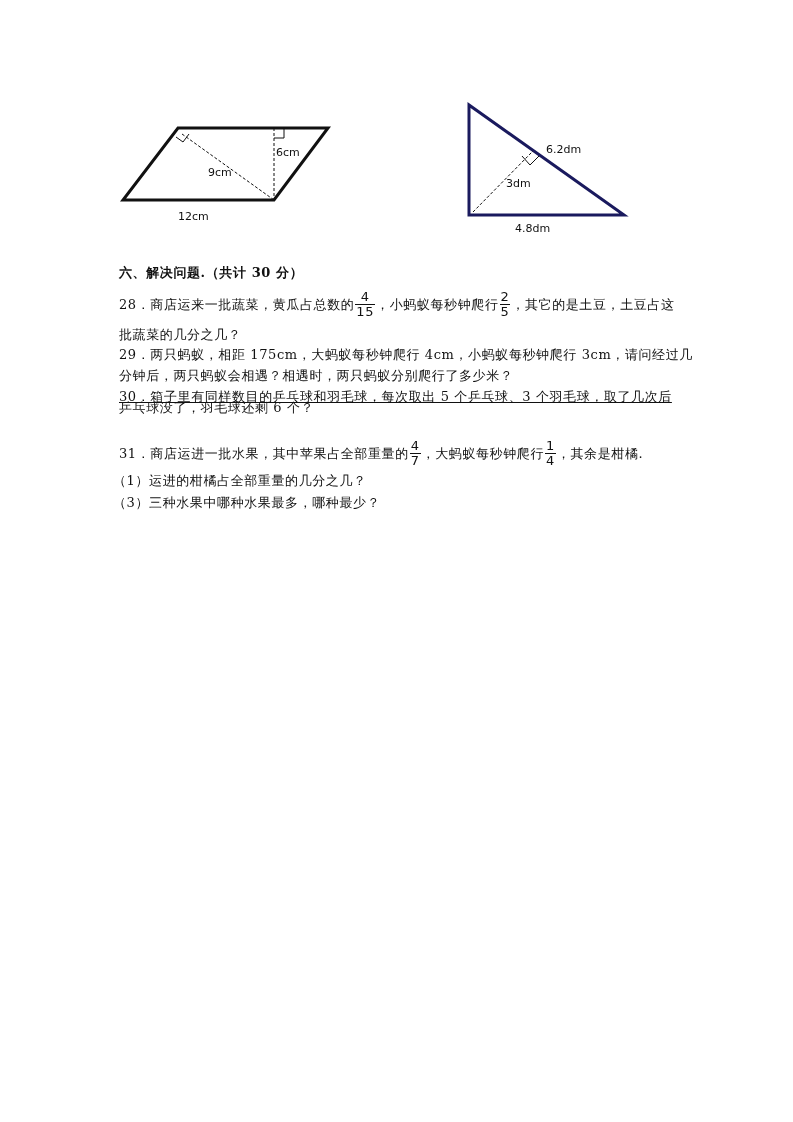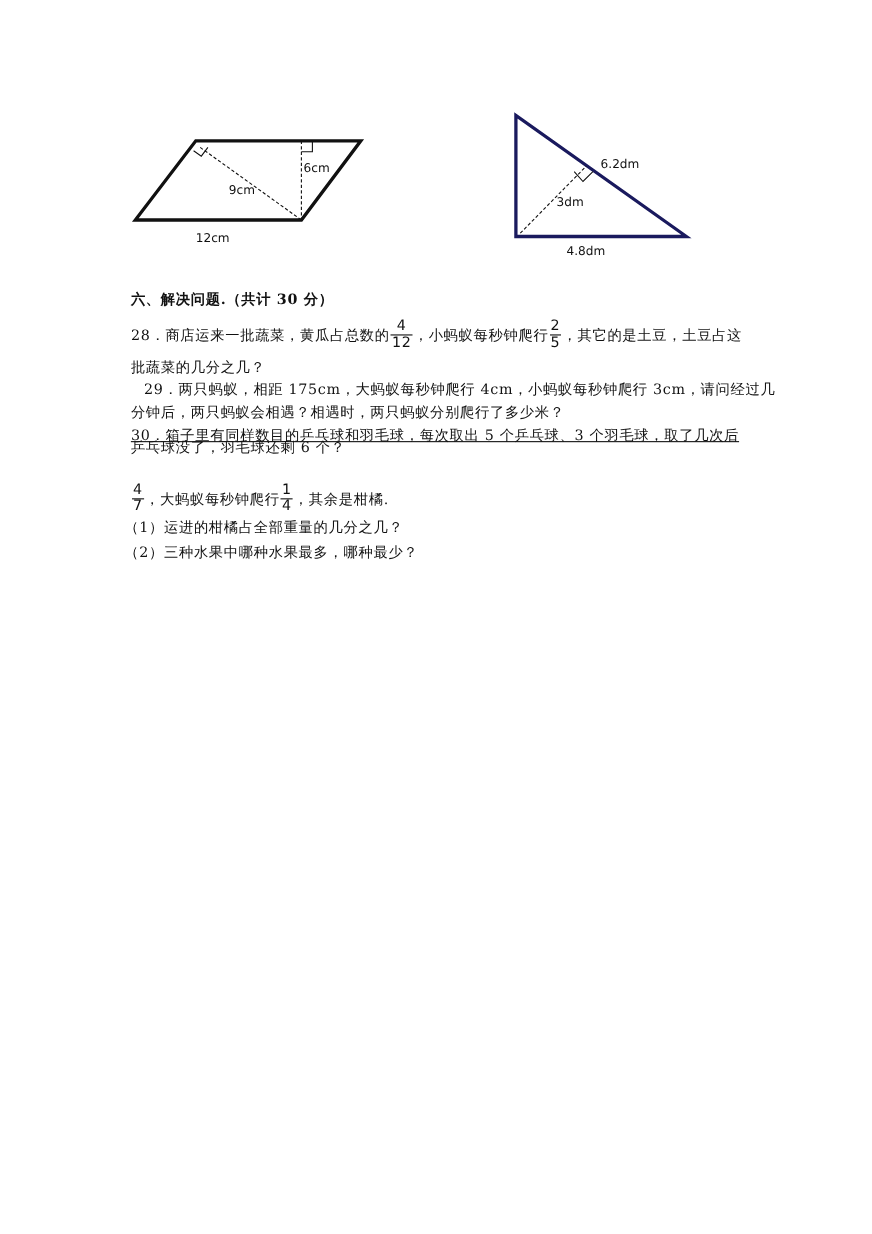--- a/index.html
+++ b/index.html
@@ -37,27 +37,27 @@
     <polyline points="72,61 80,70 89,61" fill="none" stroke="#111" stroke-width="1"></polyline>
     <text class="figlbl" x="96" y="58">6.2dm</text>
     <text class="figlbl" x="56" y="92">3dm</text>
     <text class="figlbl" x="65" y="137">4.8dm</text>
   </svg>
 </div>
 
 <div class="line bold" style="top:264px;">六、解决问题.（共计 30 分）</div>
 
 <div class="line" style="top:291px;">
-  <span>28．商店运来一批蔬菜，黄瓜占总数的</span><span class="frac"><span class="num">4</span><span class="den">12</span></span><span>，小蚂蚁每秒钟爬行</span><span class="frac"><span class="num">2</span><span class="den">5</span></span><span>，其它的是土豆，土豆占这</span>
+  <span>28．商店运来一批蔬菜，黄瓜占总数的</span><span class="frac"><span class="num">4</span><span class="den">15</span></span><span>，小蚂蚁每秒钟爬行</span><span class="frac"><span class="num">2</span><span class="den">5</span></span><span>，其它的是土豆，土豆占这</span>
 </div>
 <div class="line" style="top:326px;">批蔬菜的几分之几？</div>
 
-<div class="line" style="top:346px;margin-left:12px;">29．两只蚂蚁，相距 175cm，大蚂蚁每秒钟爬行 4cm，小蚂蚁每秒钟爬行 3cm，请问经过几</div>
+<div class="line" style="top:346px;">29．两只蚂蚁，相距 175cm，大蚂蚁每秒钟爬行 4cm，小蚂蚁每秒钟爬行 3cm，请问经过几</div>
 <div class="line" style="top:367px;">分钟后，两只蚂蚁会相遇？相遇时，两只蚂蚁分别爬行了多少米？</div>
 
 <div class="line" style="top:388px;text-decoration:underline;">30．箱子里有同样数目的乒乓球和羽毛球，每次取出 5 个乒乓球、3 个羽毛球，取了几次后</div>
 <div class="line" style="top:399px;">乒乓球没了，羽毛球还剩 6 个？</div>
 
 <div class="line" style="top:440px;">
-  <span class="frac"><span class="num">4</span><span class="den">7</span></span><span>，大蚂蚁每秒钟爬行</span><span class="frac"><span class="num">1</span><span class="den">4</span></span><span>，其余是柑橘.</span>
+  <span>31．商店运进一批水果，其中苹果占全部重量的</span><span class="frac"><span class="num">4</span><span class="den">7</span></span><span>，大蚂蚁每秒钟爬行</span><span class="frac"><span class="num">1</span><span class="den">4</span></span><span>，其余是柑橘.</span>
 </div>
 <div class="line" style="top:472px;left:113px;">（1）运进的柑橘占全部重量的几分之几？</div>
-<div class="line" style="top:494px;left:113px;">（2）三种水果中哪种水果最多，哪种最少？</div>
+<div class="line" style="top:494px;left:113px;">（3）三种水果中哪种水果最多，哪种最少？</div>
 
 </body></html>

